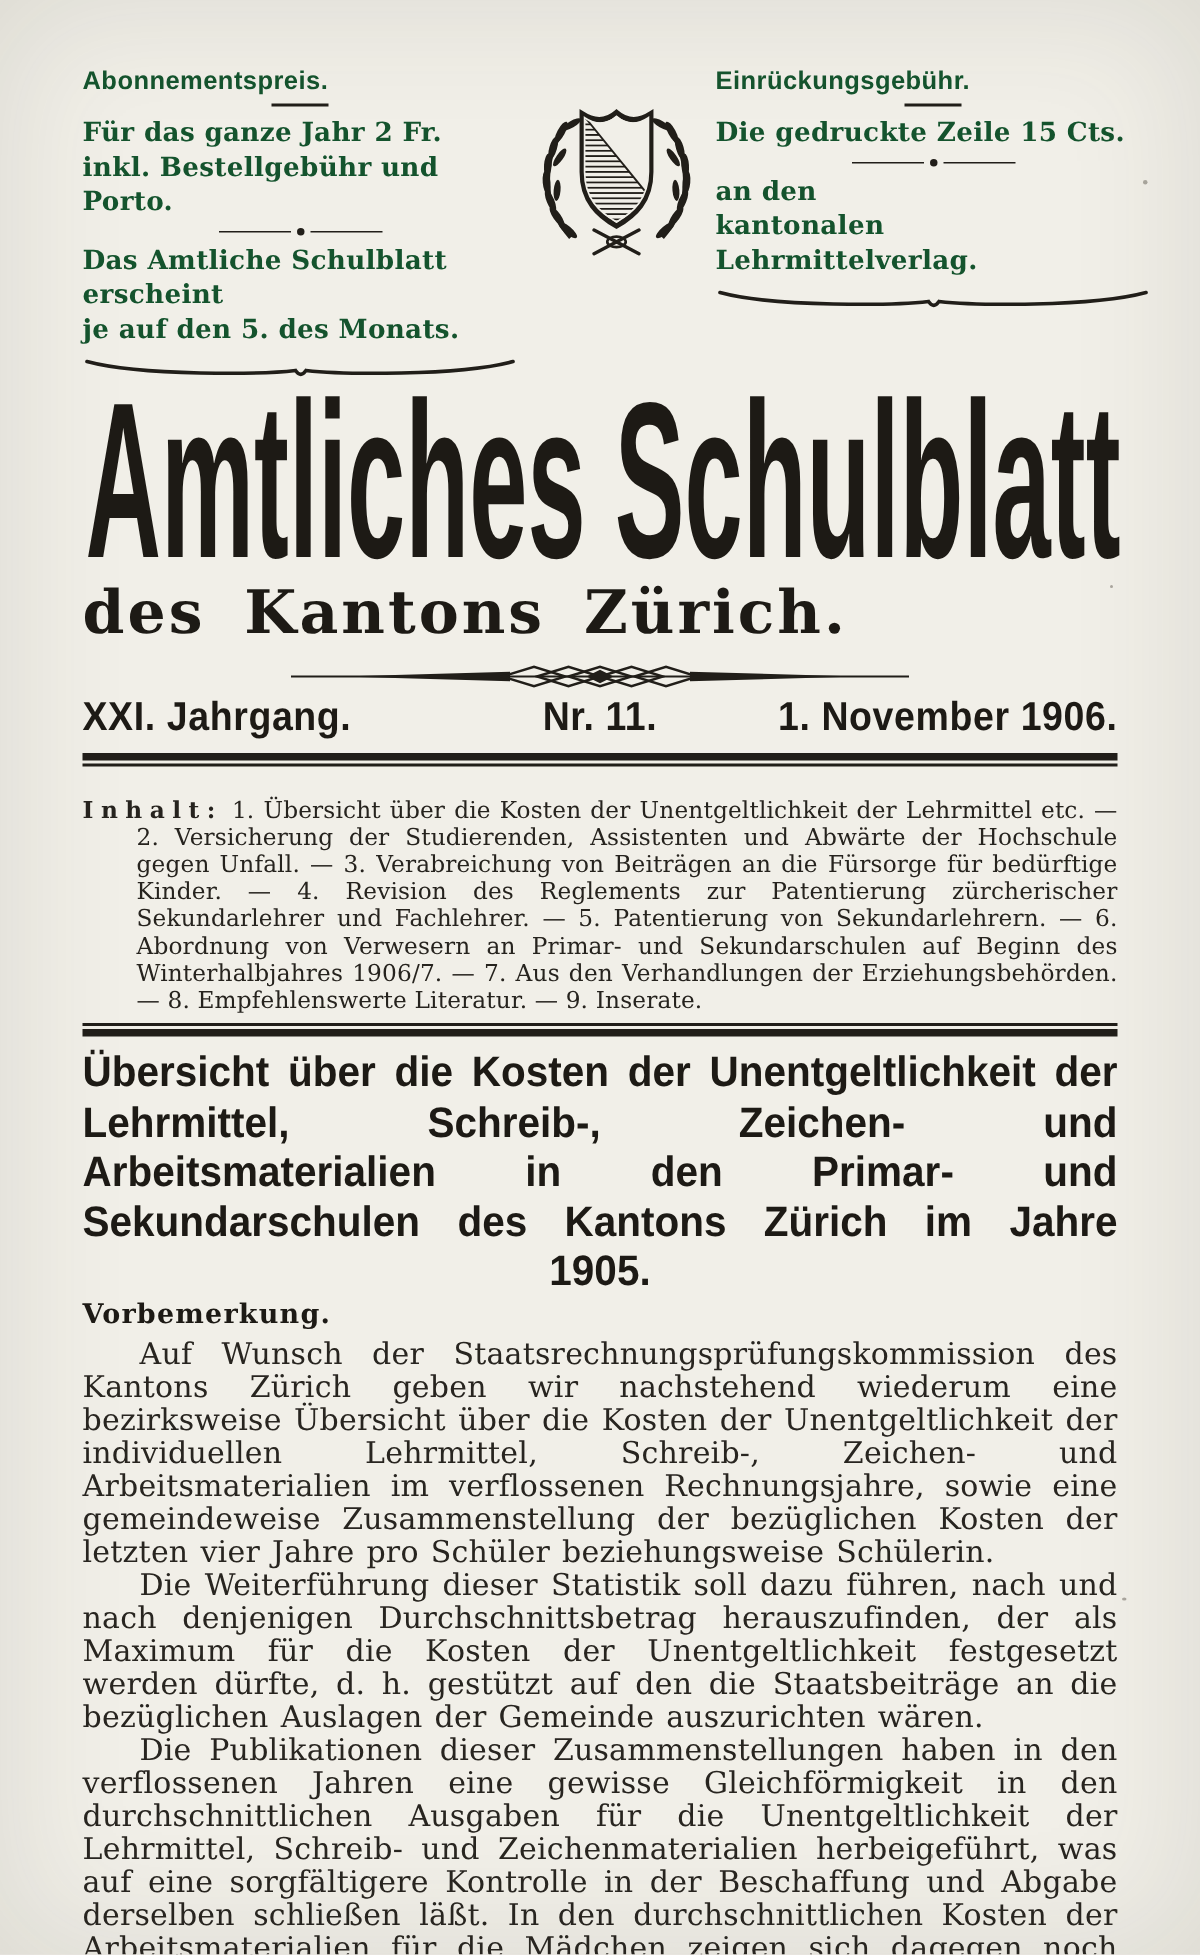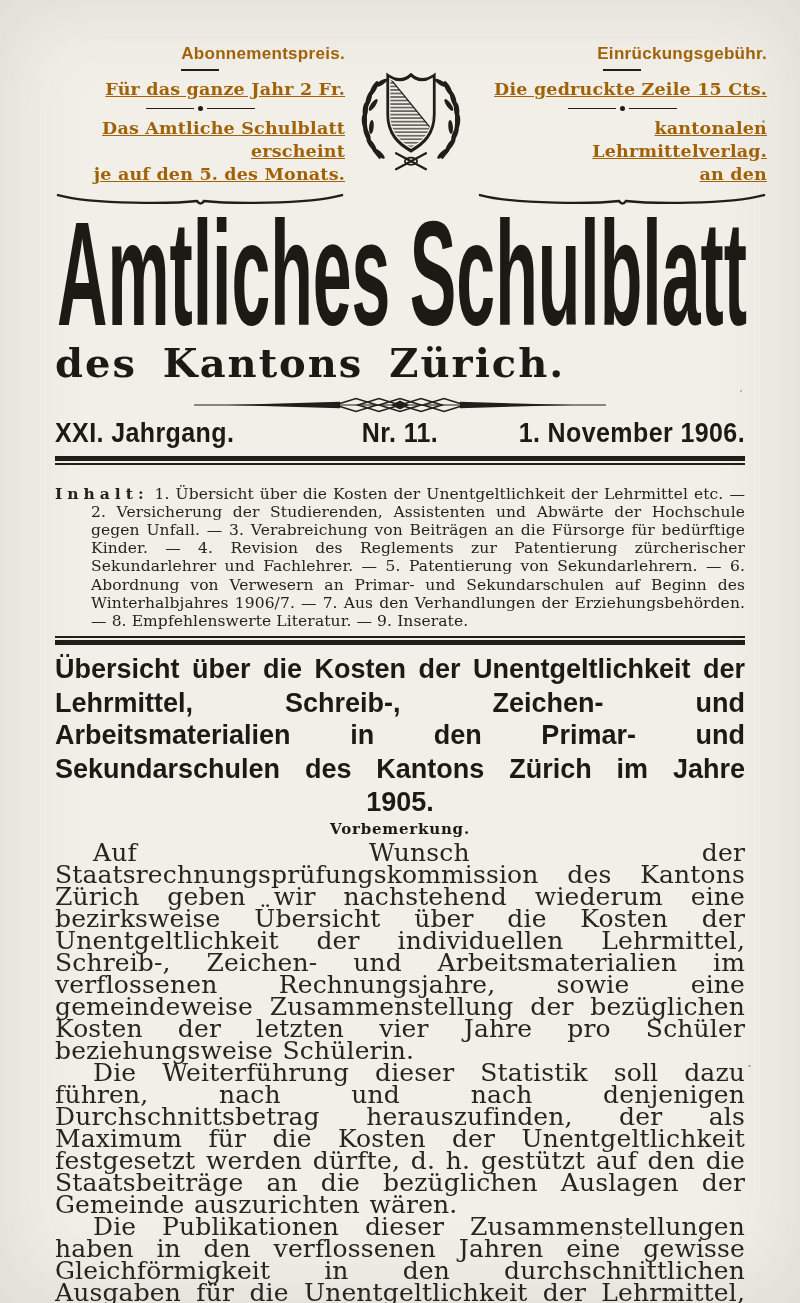--- a/index.html
+++ b/index.html
@@ -19,39 +19,38 @@
     box-shadow: inset 0 0 90px rgba(60,55,45,0.12);
   }
   
   .mast-top {
     display: flex;
     justify-content: space-between;
     align-items: flex-start;
   }
   .notice {
     width: 296px;
-    text-align: right;
-    color: #a16207;
+    text-align: left;
+    color: #14532d;
   }
   .notice-heading {
     font-family: "Liberation Sans", sans-serif;
     font-weight: bold;
     font-size: 17px;
     letter-spacing: 0.3px;
   }
   .heading-rule {
     width: 38px; height: 2px; background: #211e19;
     margin: 5px auto 7px auto;
   }
   .notice-line {
     font-weight: bold;
     font-size: 17.5px;
     line-height: 23px;
     letter-spacing: 0.2px;
-    text-decoration: underline;
   }
   .dot-divider {
     display: flex; align-items: center; justify-content: center;
     margin: 5px 0 6px 0;
   }
   .dot-divider .seg { width: 48px; height: 1.6px; background: #211e19; }
   .dot-divider .dot { width: 5px; height: 5px; border-radius: 50%; background: #211e19; margin: 0 4px; }
   .brace { display: block; margin: 6px auto 0 auto; }
   
   .emblem-wrap { width: 140px; display: flex; justify-content: center; padding-top: 12px; }
@@ -109,30 +108,30 @@
     line-height: 31.5px;
     text-align: justify;
     text-align-last: center;
     word-spacing: 4px;
     margin: 12px auto 0 auto;
     max-width: 700px;
     color: #1d1a15;
     transform: scaleY(1.05);
   }
   .section-heading {
-    text-align: center;
-    font-weight: bold;
-    font-size: 15px;
+    text-align: left;
+    font-weight: bold;
+    font-size: 18px;
     letter-spacing: 0.8px;
     margin-top: 6px;
     color: #1d1a15;
   }
   .body-copy { margin-top: 4px; }
   .body-copy p {
-    font-size: 25px;
+    font-size: 20px;
     line-height: 22px;
     text-align: justify;
     text-indent: 38px;
     letter-spacing: 0.15px;
     word-spacing: 1.5px;
     color: #282520;
   }
   
   .speck { position: absolute; background: #6f6a60; border-radius: 50%; opacity: .55; }
   .s1 { width: 3px; height: 3px; left: 762px; top: 120px; }
@@ -144,20 +143,21 @@
 <body>
 
 <div class="page">
 
   <div class="mast-top">
 
     <div class="notice">
       <div class="notice-heading">Abonnementspreis.</div>
       <div class="heading-rule"></div>
       <div class="notice-line">Für das ganze Jahr 2 Fr.</div>
+      <div class="notice-line">inkl. Bestellgebühr und Porto.</div>
       <div class="dot-divider">
         <span class="seg"></span>
           <span class="dot"></span>
           <span class="seg"></span>
       </div>
       <div class="notice-line">Das Amtliche Schulblatt erscheint</div>
       <div class="notice-line">je auf den 5. des Monats.</div>
       <svg class="brace" width="290" height="15" viewBox="0 0 292 15">
         <path d="M3,3 C40,13 122,11.5 143,9 C145.5,12.5 147.5,12.5 150,9 C172,11.5 252,13 289,3" fill="none" stroke="#211e19" stroke-width="2.4" stroke-linecap="round"></path>
       </svg>
@@ -218,22 +218,22 @@
 
     <div class="notice">
       <div class="notice-heading">Einrückungsgebühr.</div>
       <div class="heading-rule"></div>
       <div class="notice-line">Die gedruckte Zeile 15 Cts.</div>
       <div class="dot-divider">
         <span class="seg"></span>
           <span class="dot"></span>
           <span class="seg"></span>
       </div>
+      <div class="notice-line">an den</div>
       <div class="notice-line">kantonalen Lehrmittelverlag.</div>
-      <div class="notice-line">an den</div>
       <svg class="brace" width="290" height="15" viewBox="0 0 292 15">
         <path d="M3,3 C40,13 122,11.5 143,9 C145.5,12.5 147.5,12.5 150,9 C172,11.5 252,13 289,3" fill="none" stroke="#211e19" stroke-width="2.4" stroke-linecap="round"></path>
       </svg>
     </div>
   </div>
 
   <svg class="masthead-title-svg" width="694" height="126" viewBox="0 0 694 126">
     <text x="347" y="114" text-anchor="middle" textLength="690" lengthAdjust="spacingAndGlyphs" font-family="Liberation Sans, sans-serif" font-weight="bold" font-size="148" fill="#1d1a15">Amtliches Schulblatt</text>
   </svg>
 

